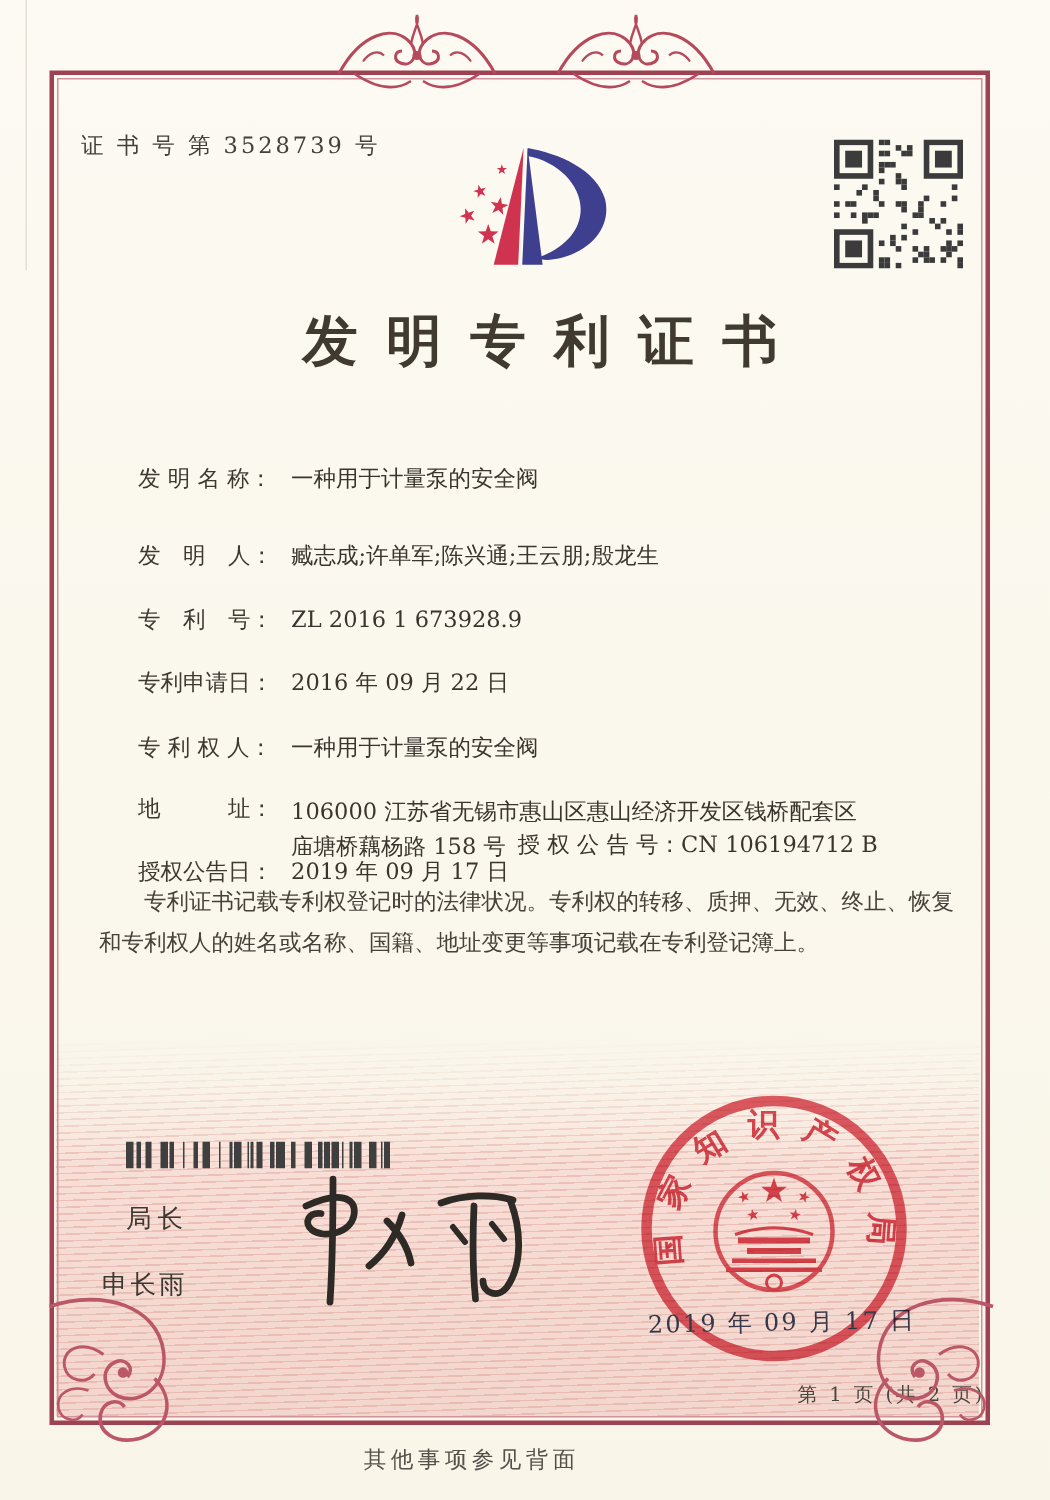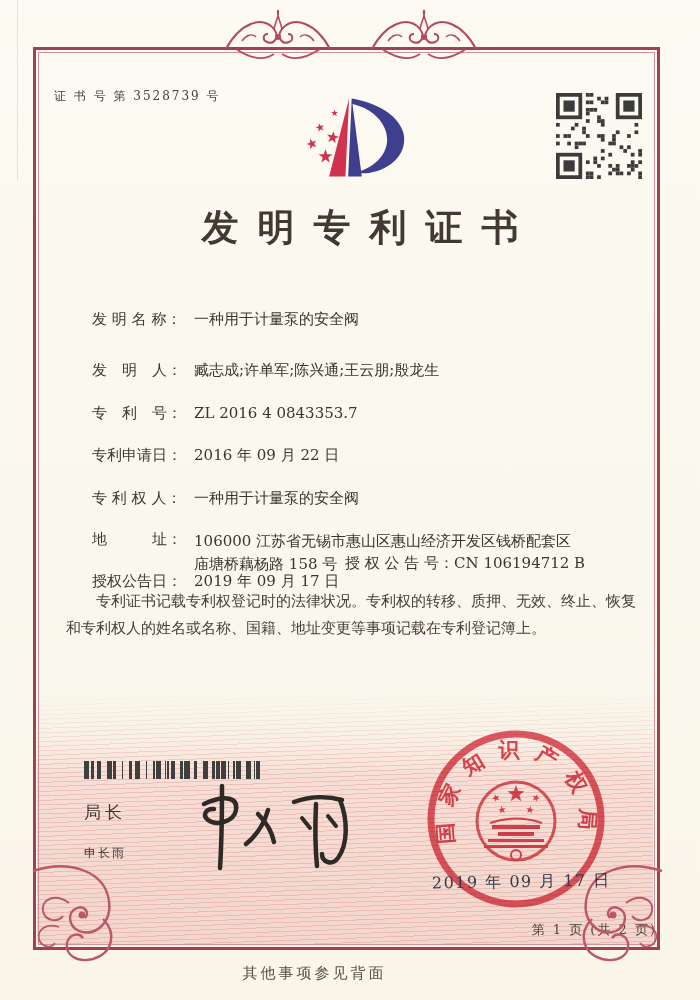--- a/index.html
+++ b/index.html
@@ -11,32 +11,32 @@
   
   .frame{left:33px;top:47px;width:621px;height:897px;border:3px solid #9e4152;z-index:3;pointer-events:none;}
   .frame-inner{position:absolute;inset:2px;border:1px solid #cf93a0;}
   
   .pink-zone{left:37px;top:692px;width:616px;height:252px;z-index:1;
     background:
       repeating-linear-gradient(178deg, rgba(214,145,135,.38) 0 1px, rgba(0,0,0,0) 1px 4.5px),
       linear-gradient(180deg,#fbf7ec 0%, #f7ded6 35%, #f3d6cd 100%);
     -webkit-mask-image:linear-gradient(180deg,transparent 0,#000 80px);
     mask-image:linear-gradient(180deg,transparent 0,#000 80px);}
-  .cert-number{left:54px;top:88px;font-size:12px;letter-spacing:2px;color:#45403a;}
+  .cert-number{left:54px;top:88px;font-size:15px;letter-spacing:2px;color:#45403a;}
   .title{left:33px;top:203px;width:624px;text-align:center;font-size:37px;font-weight:600;
          letter-spacing:19px;padding-left:19px;box-sizing:border-box;color:#403a31;z-index:2;margin-left:15px;}
   .row{left:73px;font-size:15px;z-index:2;white-space:pre;}
   .row .lbl{display:inline-block;width:102px;color:#3d3831;vertical-align:top;}
   .row .val{color:#3a352e;}
   .addr-val{display:inline-block;vertical-align:top;line-height:23px;white-space:normal;width:440px;}
   .grant2{position:absolute;left:272px;top:0;white-space:pre;}
   .paras{left:66px;top:588px;width:574px;font-size:15px;line-height:27px;color:#46413a;z-index:2;}
   .paras p{margin:0;text-indent:2em;}
   .sig-title{left:84px;top:801px;font-size:17px;letter-spacing:4px;color:#3c3730;z-index:2;}
-  .sig-name{left:84px;top:845px;font-size:12px;letter-spacing:2px;color:#3c3730;z-index:2;}
+  .sig-name{left:68px;top:845px;font-size:17px;letter-spacing:2px;color:#3c3730;z-index:2;}
   .page-num{left:33px;top:921px;width:624px;text-align:right;font-size:13px;letter-spacing:2px;color:#4b453d;z-index:2;}
   .back-note{left:0;top:964px;width:629px;text-align:center;font-size:15px;letter-spacing:3px;color:#56504a;z-index:2;}
   .orn{z-index:4;}
   svg{display:block;}
   .seal-svg{z-index:5;mix-blend-mode:multiply;opacity:.95;}
   .sig-svg{z-index:4;}
 </style>
 </head>
 <body>
 
@@ -190,21 +190,21 @@
 
   <div class="abs title">发明专利证书</div>
 
   <div class="abs row" style="top:292px;">
     <span class="lbl">发 明 名 称：</span><span class="val">一种用于计量泵的安全阀</span>
   </div>
   <div class="abs row" style="top:343px;">
     <span class="lbl">发　明　人：</span><span class="val">臧志成;许单军;陈兴通;王云朋;殷龙生</span>
   </div>
   <div class="abs row" style="top:386px;">
-    <span class="lbl">专　利　号：</span><span class="val">ZL 2016 4 0843353.7</span>
+    <span class="lbl">专　利　号：</span><span class="val">ZL 2016 1 673928.9</span>
   </div>
   <div class="abs row" style="top:428px;">
     <span class="lbl">专利申请日：</span><span class="val">2016 年 09 月 22 日</span>
   </div>
   <div class="abs row" style="top:471px;">
     <span class="lbl">专 利 权 人：</span><span class="val">一种用于计量泵的安全阀</span>
   </div>
   <div class="abs row" style="top:512px;">
     <span class="lbl">地　　　址：</span><span class="val addr-val"><span>106000 江苏省无锡市惠山区惠山经济开发区钱桥配套区</span><br><span>庙塘桥藕杨路 158 号</span></span>
   </div>

